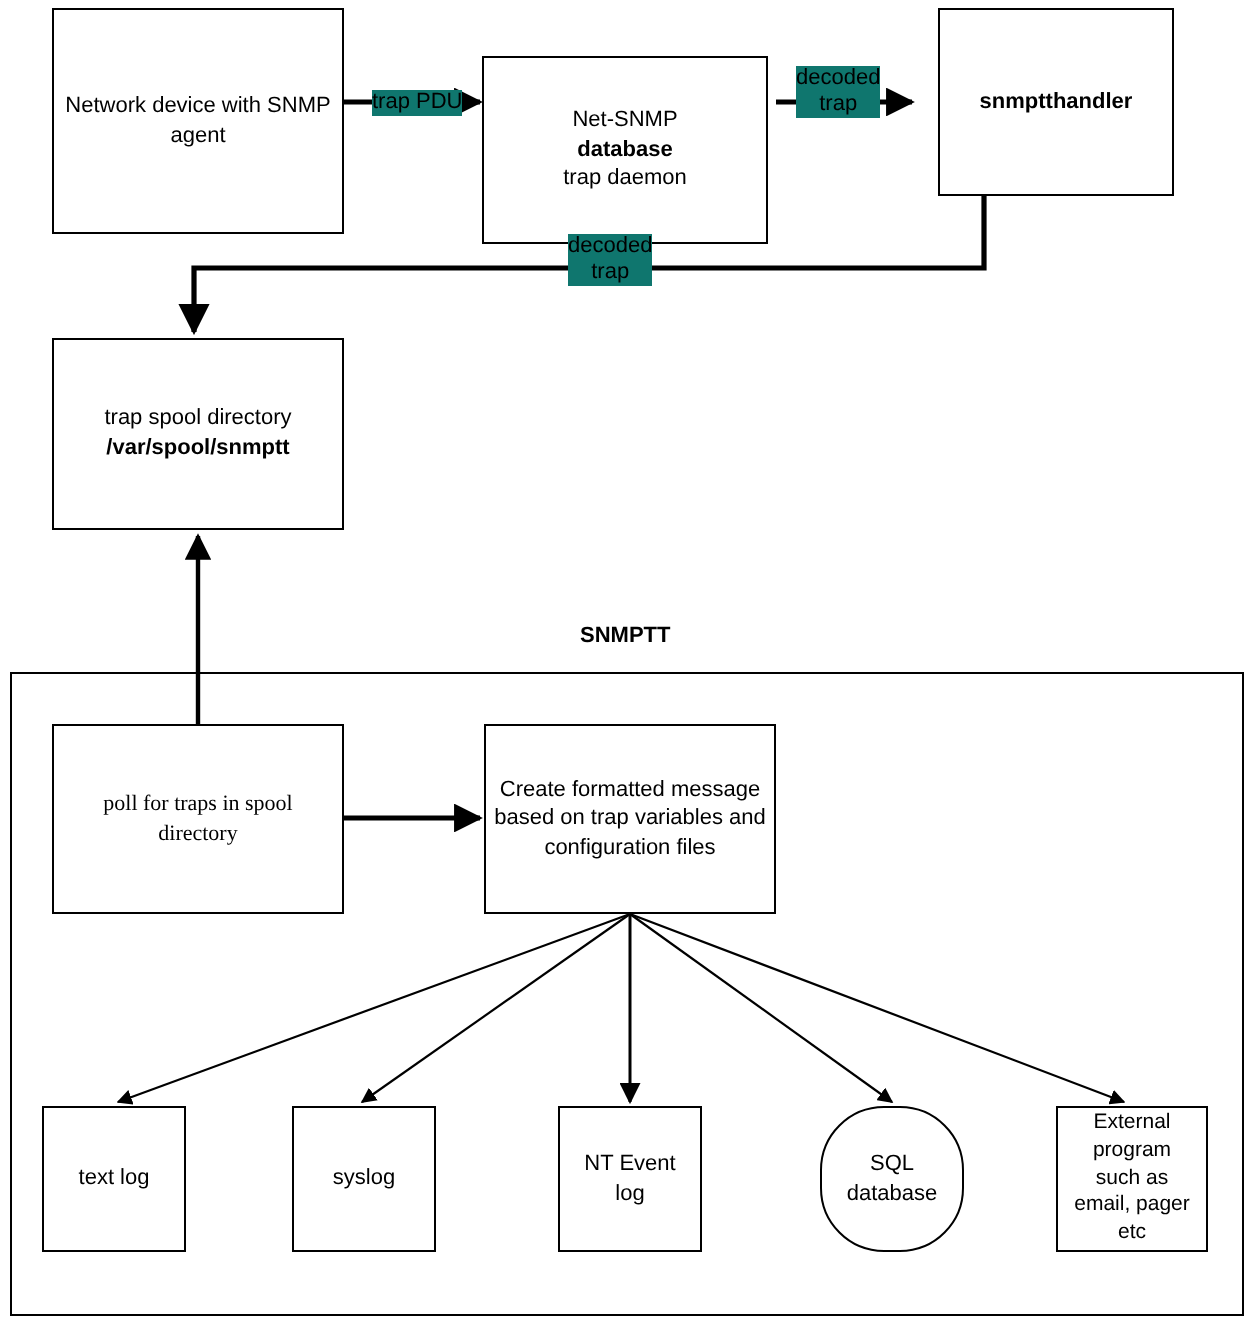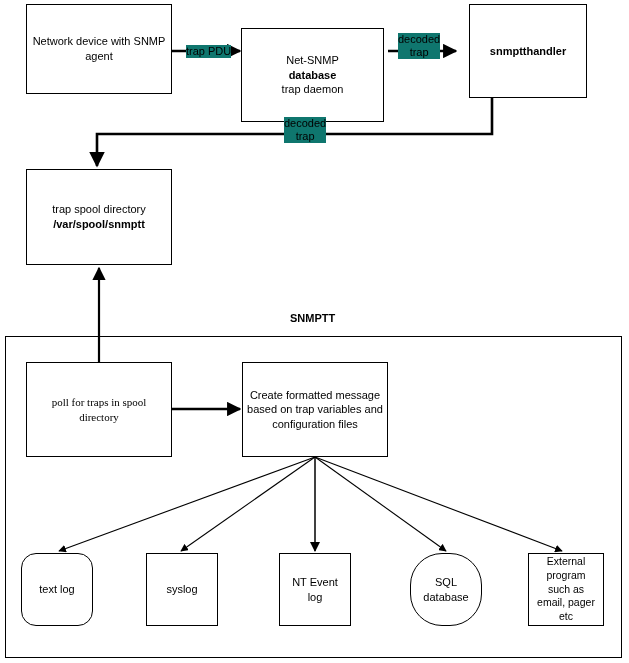--- a/index.html
+++ b/index.html
@@ -91,21 +91,21 @@
 
     <line x1="172" y1="409" x2="240" y2="409" stroke="#000000" stroke-width="2.4" marker-end="url(#arr)"></line>
 
     <line x1="315" y1="457" x2="59" y2="551" stroke="#000000" stroke-width="1.1" marker-end="url(#arrThin)"></line>
     <line x1="315" y1="457" x2="181" y2="551" stroke="#000000" stroke-width="1.1" marker-end="url(#arrThin)"></line>
     <line x1="315" y1="457" x2="315" y2="551" stroke="#000000" stroke-width="1.5" marker-end="url(#arrThin)"></line>
     <line x1="315" y1="457" x2="446" y2="551" stroke="#000000" stroke-width="1.1" marker-end="url(#arrThin)"></line>
     <line x1="315" y1="457" x2="562" y2="551" stroke="#000000" stroke-width="1.1" marker-end="url(#arrThin)"></line>
   </svg>
 
-  <div class="node" style="left:26px; top:4px; width:146px; height:90px;">
+  <div class="node" style="left:26px; top:4px; width:146px; height:113px;">
     <div class="txt">
       <div>Network device with SNMP</div>
       <div>agent</div>
     </div>
   </div>
 
   <div class="node" style="left:241px; top:4px; width:143px; height:94px;margin-top:24px;">
     <div class="txt">
       <div>Net-SNMP</div>
       <div class="b">database</div>
@@ -152,21 +152,21 @@
   </div>
 
   <div class="node" style="left:242px; top:362px; width:146px; height:95px;">
     <div class="txt">
       <div>Create formatted message</div>
       <div>based on trap variables and</div>
       <div>configuration files</div>
     </div>
   </div>
 
-  <div class="node" style="left:21px; top:553px; width:72px; height:73px;border-radius:15px;">
+  <div class="node" style="left:21px; top:553px; width:72px; height:73px;">
     <div class="txt">
       <div>text log</div>
     </div>
   </div>
 
   <div class="node" style="left:279px; top:553px; width:72px; height:73px;">
     <div class="txt">
       <div>NT Event</div>
       <div>log</div>
     </div>

